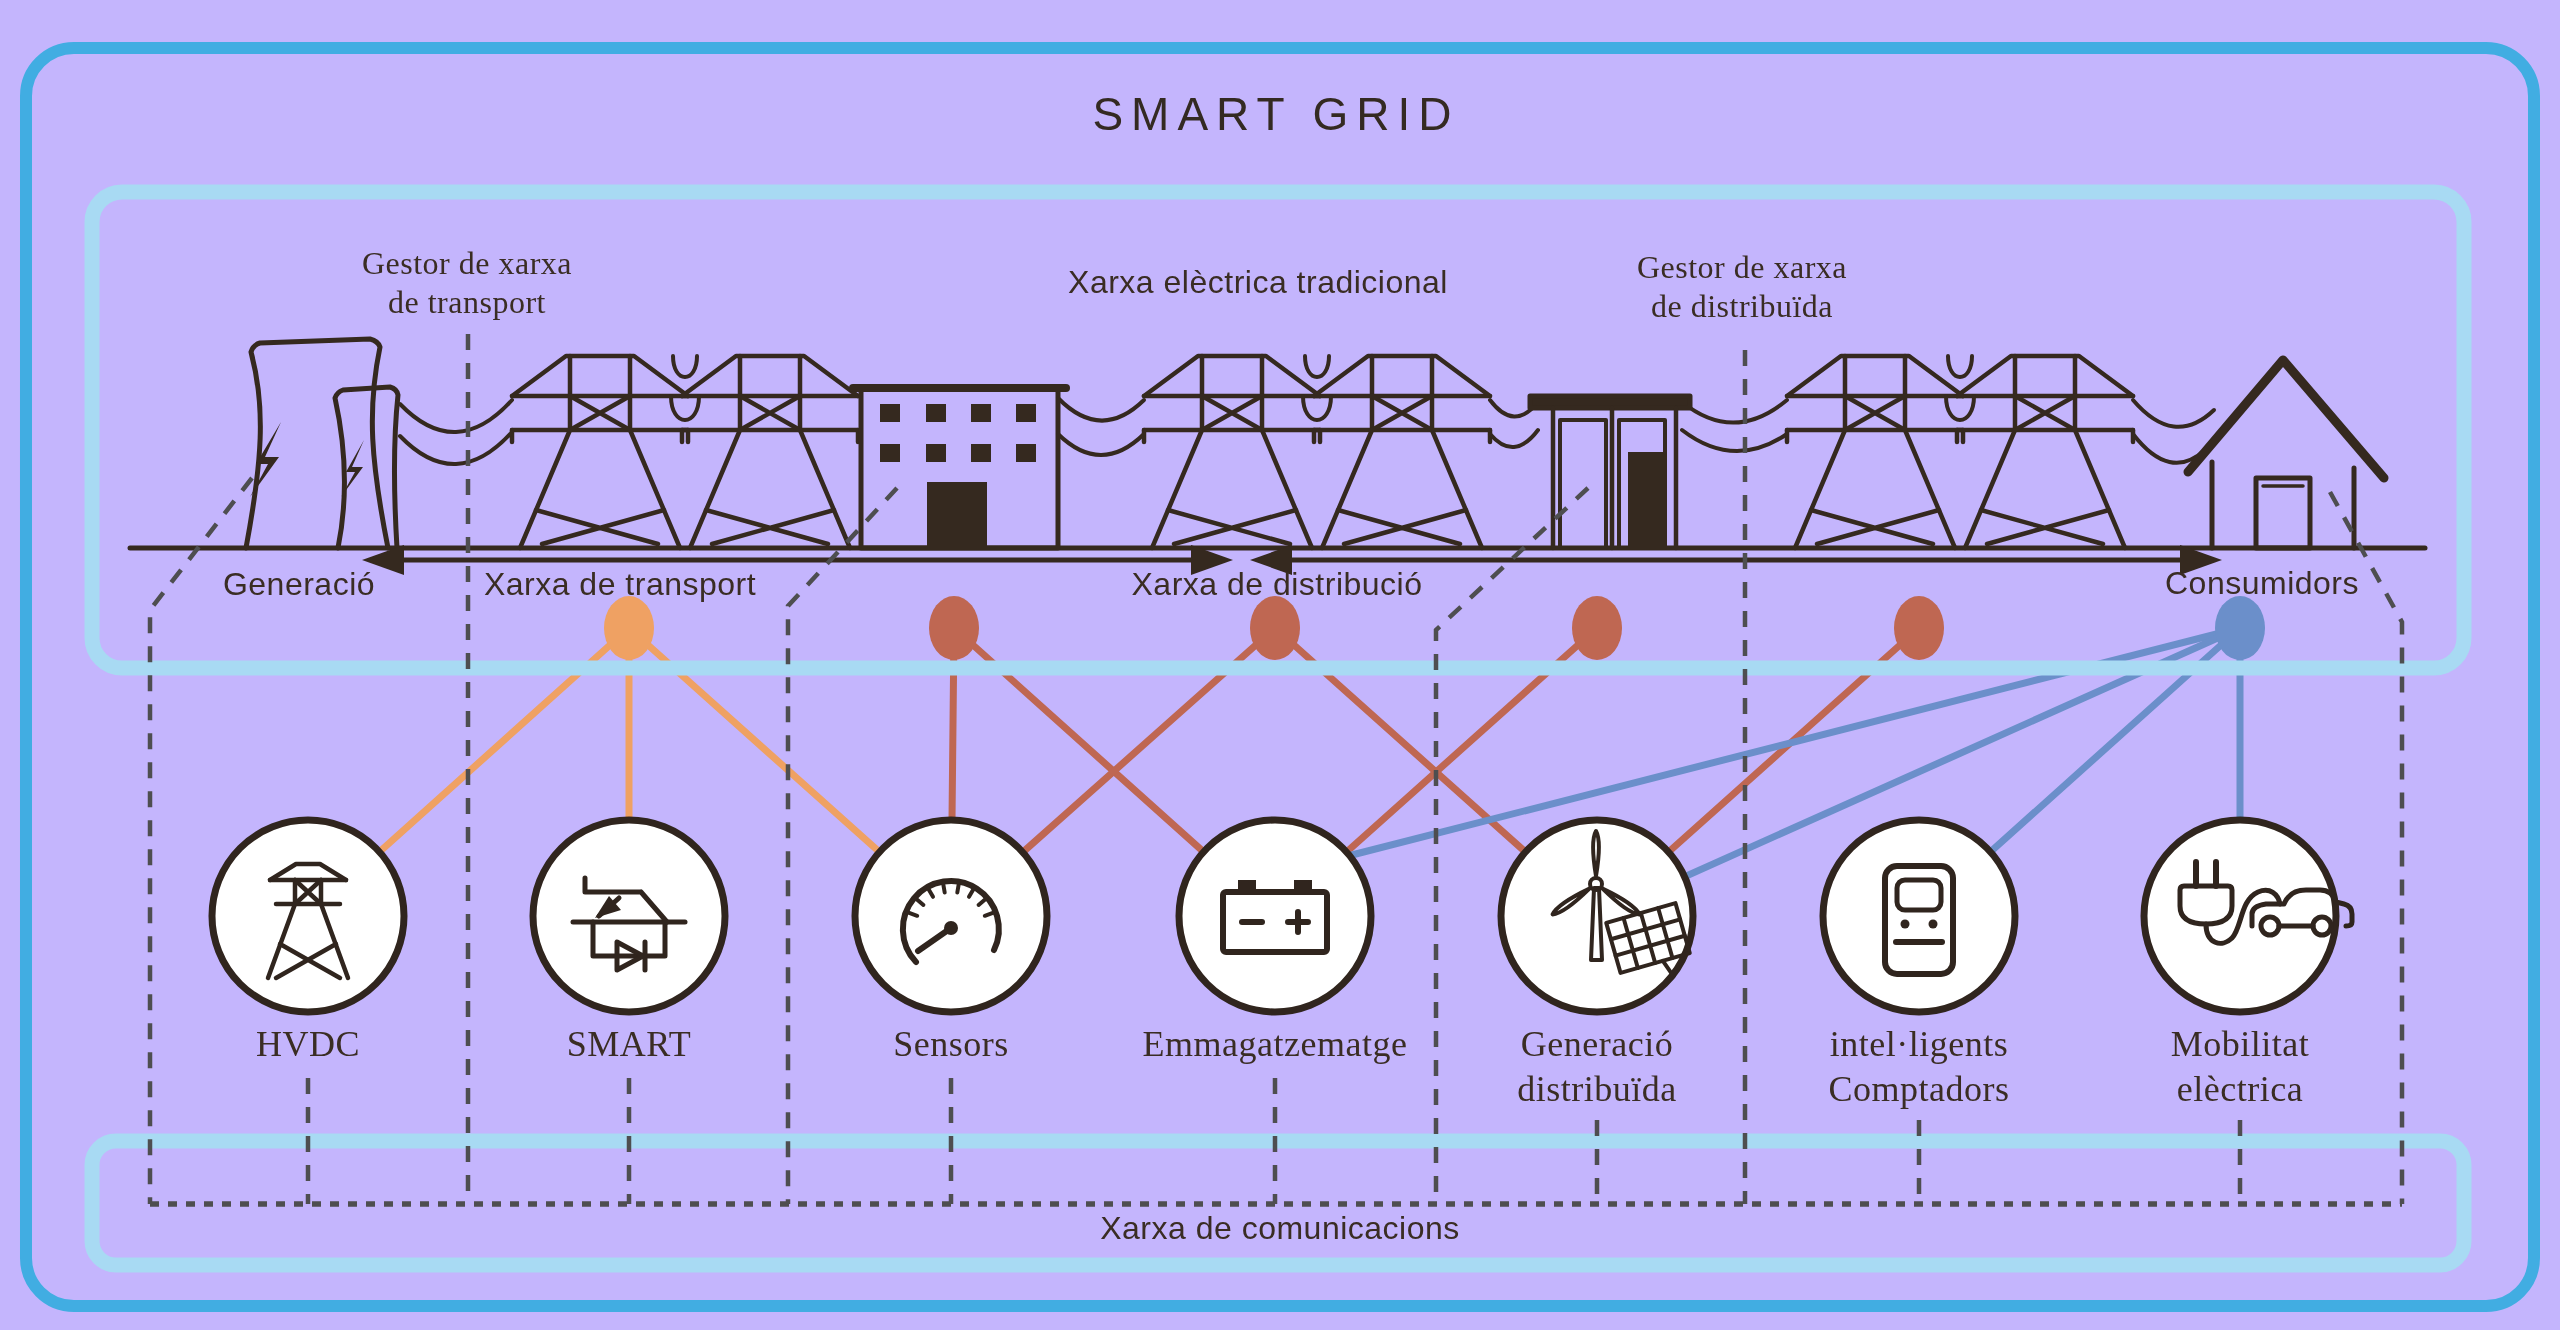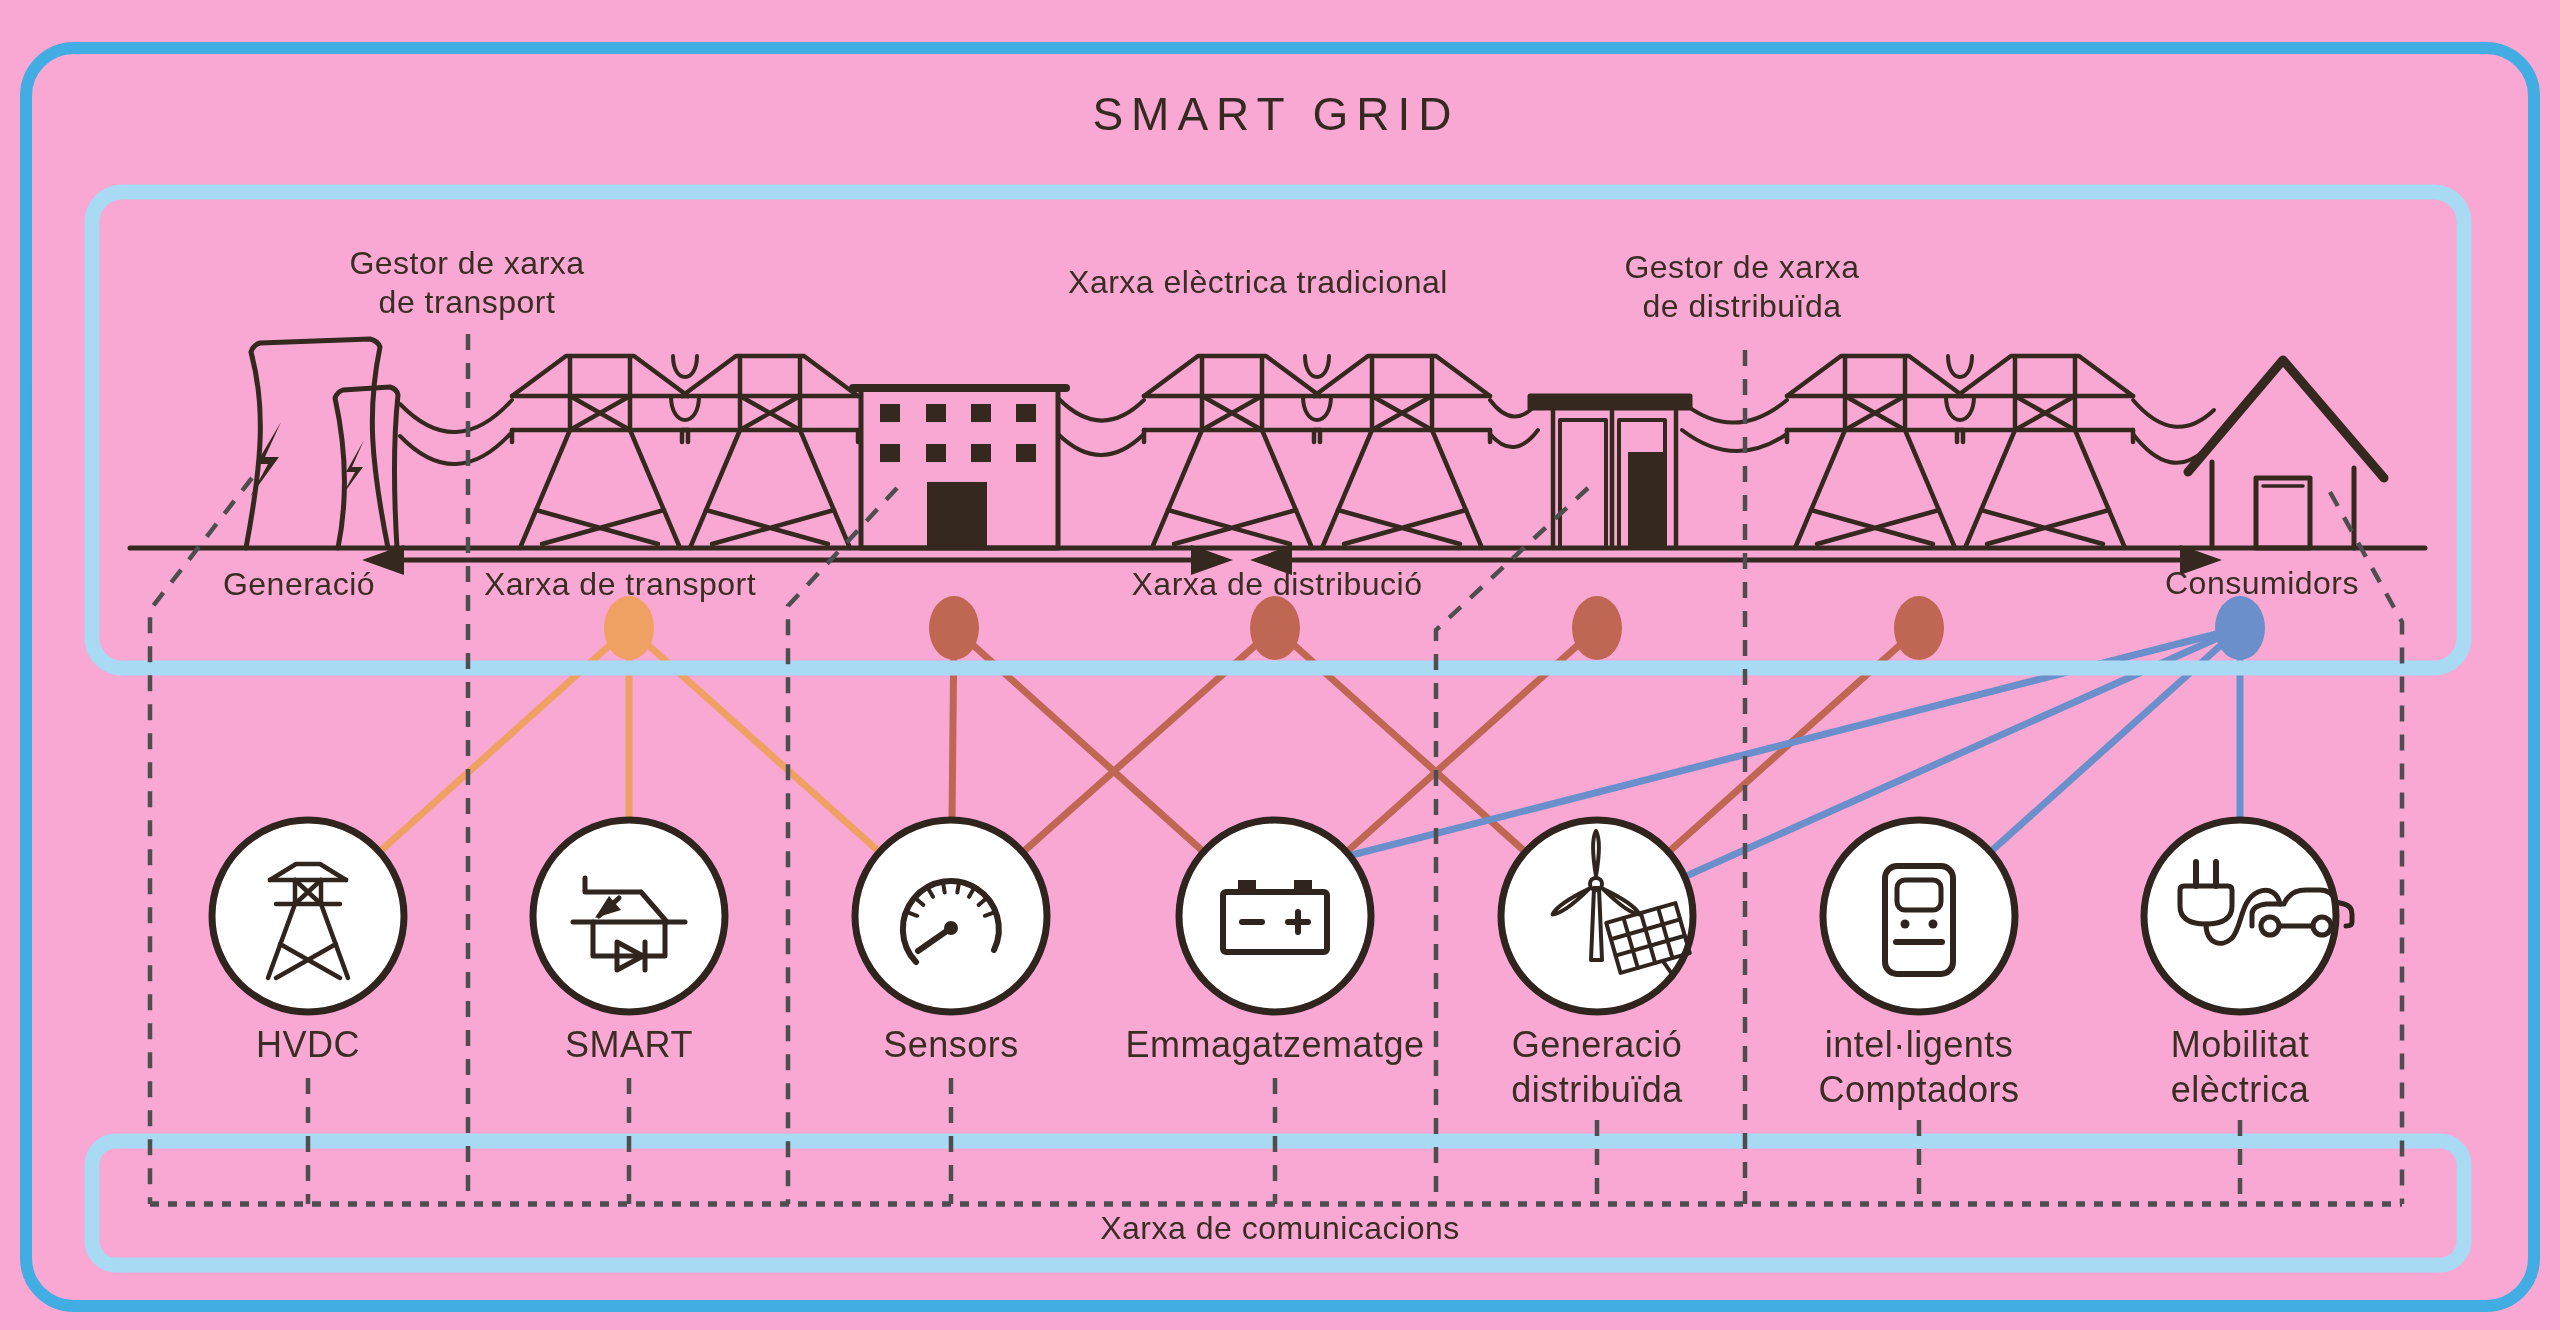--- a/index.html
+++ b/index.html
@@ -1,21 +1,21 @@
 <!DOCTYPE html>
 <html><head>
 <meta charset="utf-8">
 <style>
   html,body{margin:0;padding:0;background:#000;}
-  .stage{position:relative;width:2560px;height:1330px;background:#f9a8d4;overflow:hidden;
+  .stage{position:relative;width:2560px;height:1330px;background:#c4b5fd;overflow:hidden;
          font-family:"Liberation Sans", sans-serif;}
   .stage svg{position:absolute;left:0;top:0;}
   .lbl{position:absolute;text-align:center;color:#3a2d24;font-size:32px;line-height:40px;
        letter-spacing:.5px;white-space:nowrap;}
-  .lbl span{display:block;}
+  .lbl span{display:block;font-family:Liberation Serif, serif;}
   .title{font-size:46px;letter-spacing:8px;color:#342a22;line-height:52px;}
   .tech{line-height:45px;font-size:36px;}
 </style>
 </head>
 <body>
 
 <div class="stage">
 
 <svg width="2560" height="1330" viewBox="0 0 2560 1330">
   <defs>

